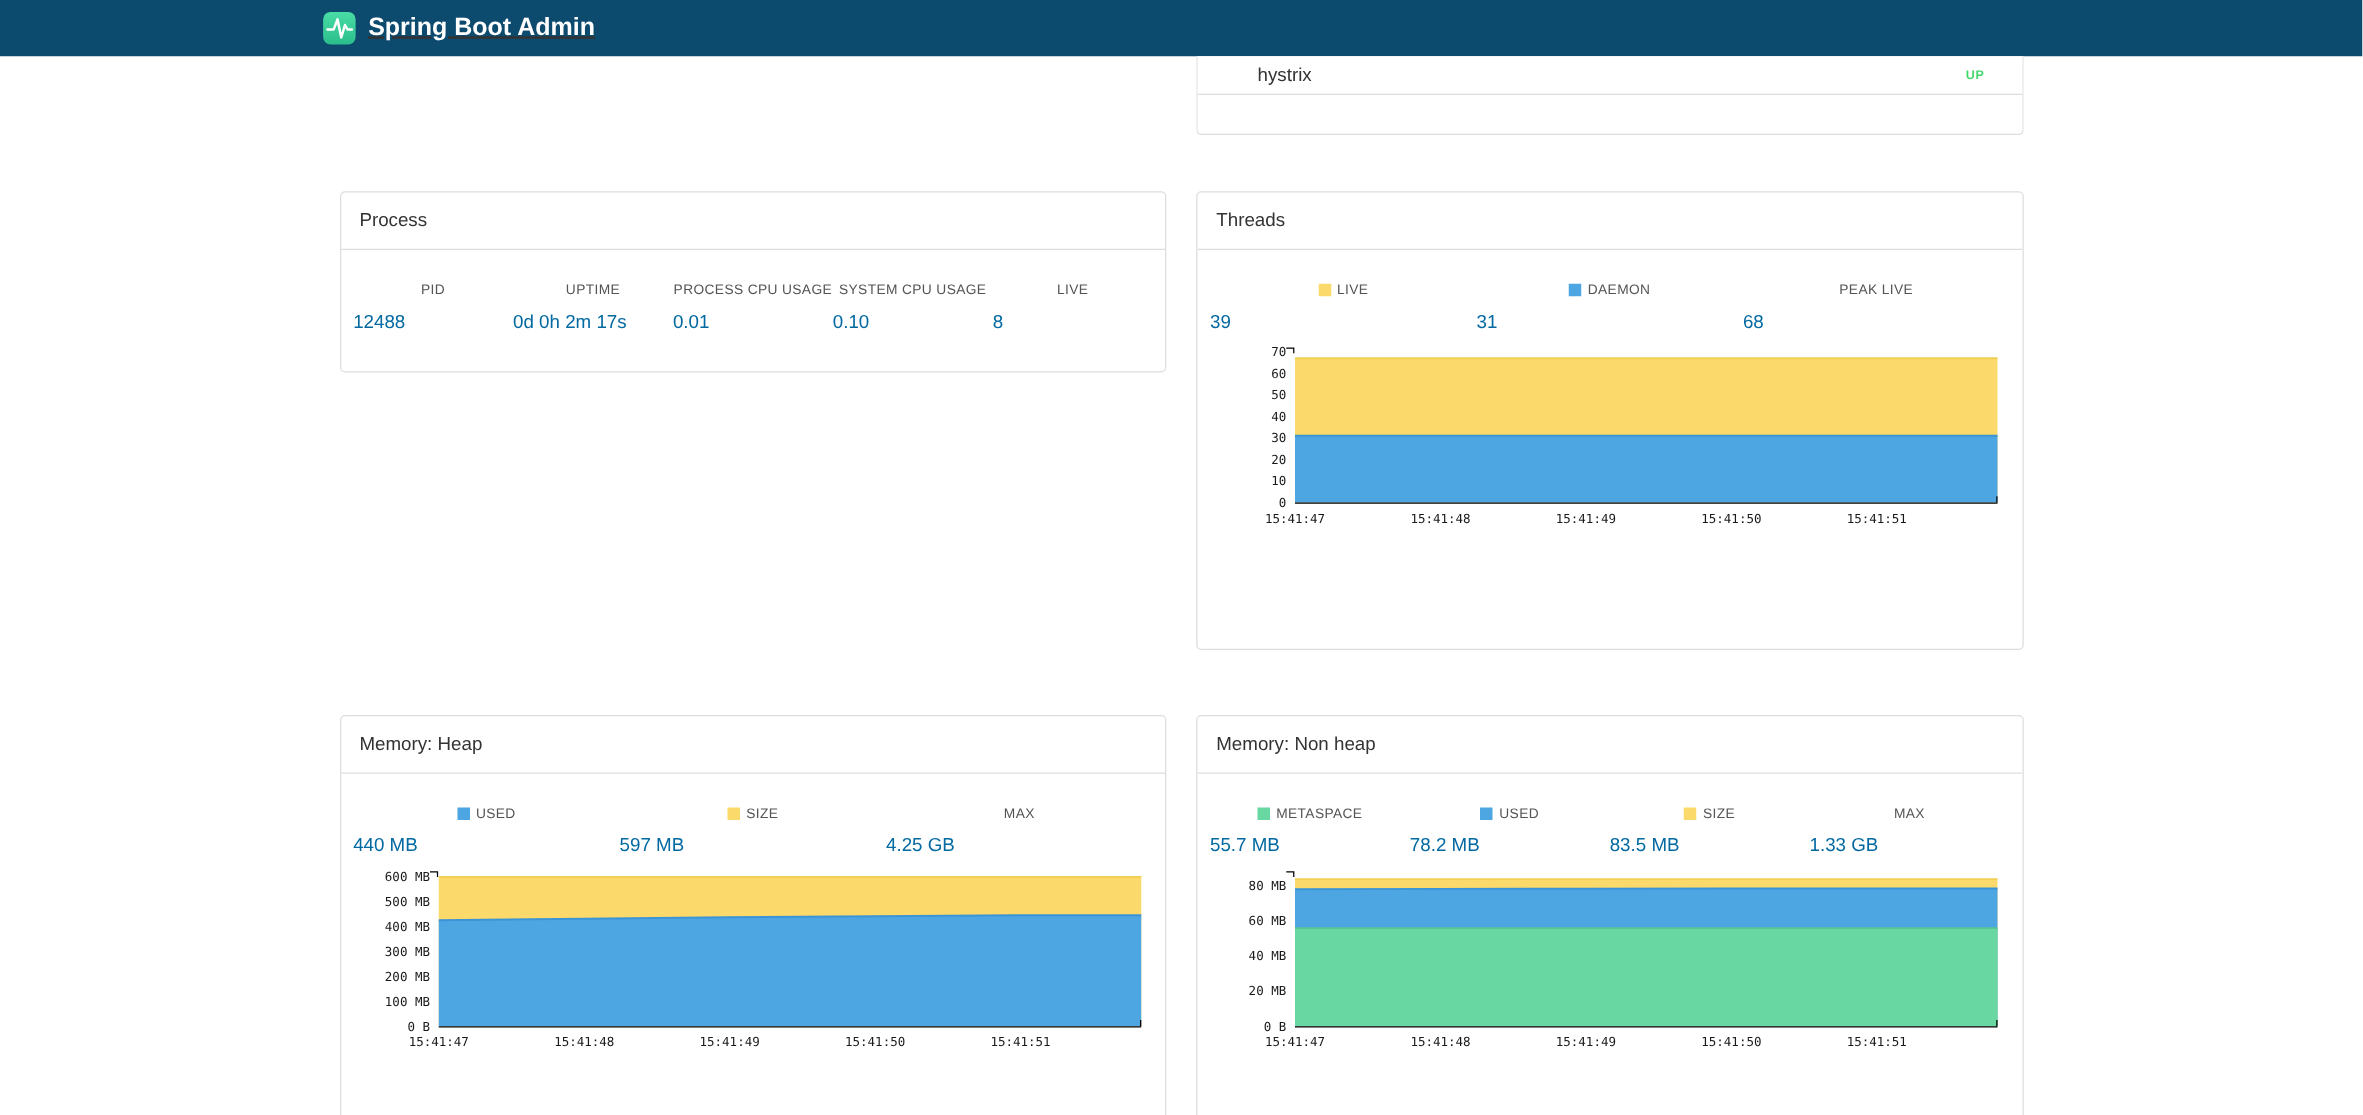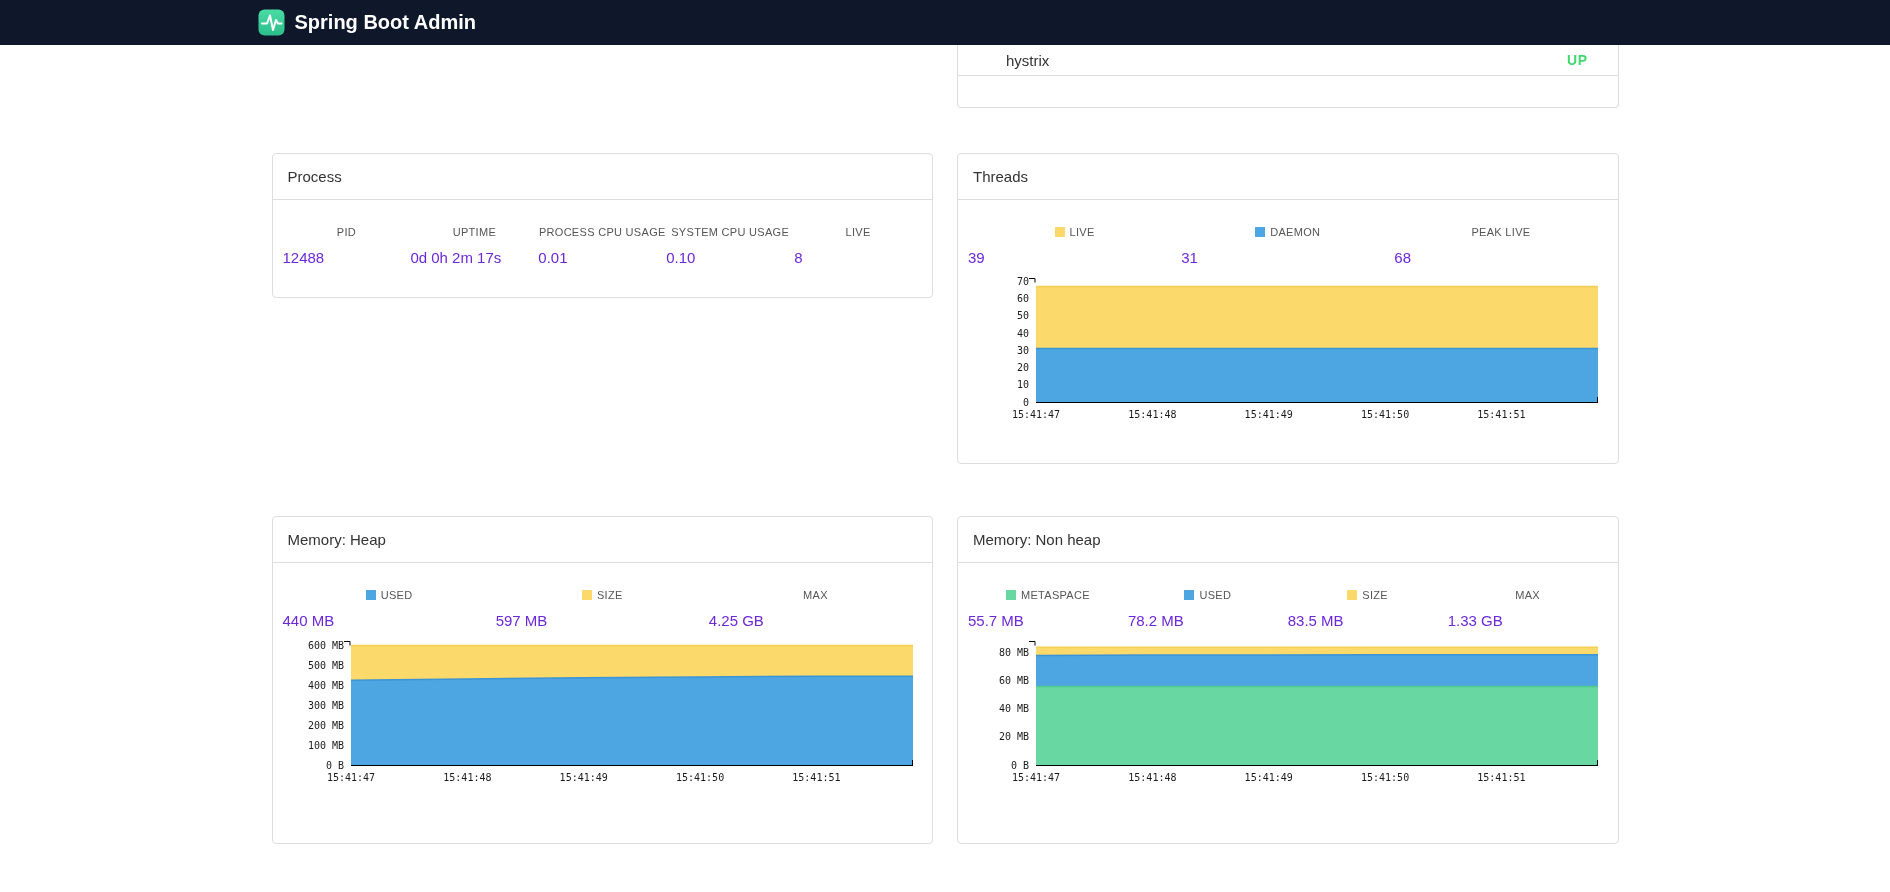--- a/index.html
+++ b/index.html
@@ -4,21 +4,21 @@
 <style>
   * { box-sizing: border-box; }
   html, body { margin: 0; padding: 0; background: #fff; }
   body {
     font-family: "Liberation Sans", sans-serif;
     color: #333;
     min-width: 1890px;
     min-height: 892px;
   }
   
-  .navbar { height: 45px; background: #0f172a; }
+  .navbar { height: 45px; background: #0c4a6e; text-decoration: underline; }
   .nav-inner {
     width: 1347px; margin: 0 auto; height: 100%;
     display: flex; align-items: center;
   }
   .brand {
     display: flex; align-items: center; gap: 10px;
     color: #fff; font-size: 20px; font-weight: bold; text-decoration: none;
     margin-left: -14px;
   }
   .brand svg { display: block; }
@@ -35,42 +35,42 @@
   .row0 { margin-bottom: 45px; }
   .row1 { margin-bottom: 52px; }
   
   .card {
     background: #fff; border: 1px solid #ddd; border-radius: 4px;
     overflow: hidden; display: flex; flex-direction: column;
   }
   .card-cutoff { border-top: none; border-radius: 0 0 4px 4px; height: 63px; }
   .card-process { height: 145px; margin-bottom: 25px; }
   .card-gc { height: 141px; }
-  .card-threads { height: 311px; }
+  .card-threads { height: 367px; }
   .card-chart { height: 328px; }
   .card-header {
     padding: 14px 15px; border-bottom: 1px solid #ddd;
     font-size: 15px; font-weight: normal; color: #333;
   }
   
   .app-row {
     height: 31px; display: flex; align-items: center; justify-content: space-between;
     padding: 0 30px 0 48px; border-bottom: 1px solid #ddd; cursor: pointer;
   }
   .app-name { font-size: 15px; color: #333; }
-  .app-status { font-size: 14px; font-weight: bold; letter-spacing: 0.5px; }
+  .app-status { font-size: 10px; font-weight: bold; letter-spacing: 0.5px; }
   
   .stats { display: flex; padding: 26px 10px 0; }
   .stat { flex: 1; text-align: left; }
   .stat-label {
     font-size: 11px; color: #555; letter-spacing: 0.3px;
     display: flex; align-items: center; justify-content: center;
   }
   .swatch { width: 10px; height: 10px; display: inline-block; margin-right: 5px; }
-  .stat-value { font-size: 15px; color: #6d28d9; margin-top: 11px; }
+  .stat-value { font-size: 15px; color: #0369a1; margin-top: 11px; }
   
   .chart-wrap { margin-top: 4px; padding: 0 10px; }
   svg.chart text {
     font-family: "DejaVu Sans Mono", monospace;
     font-size: 10px; fill: #1a1a1a;
   }
 </style>
 </head>
 <body>
 

